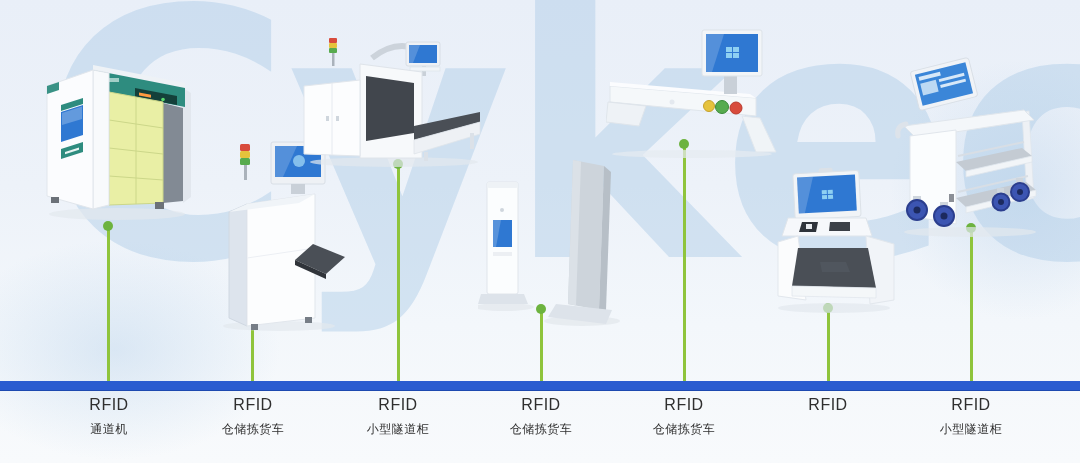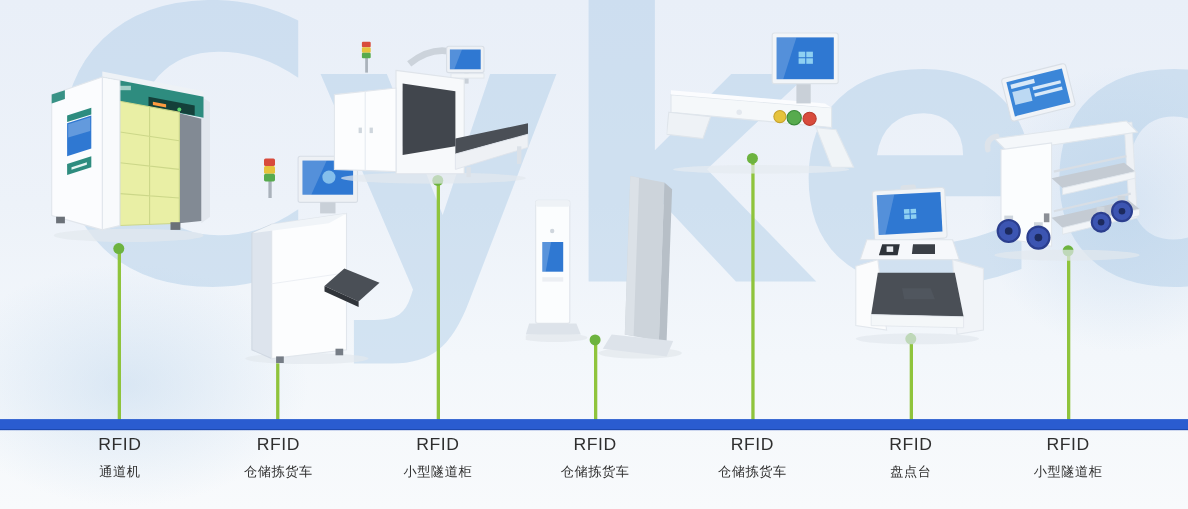--- a/index.html
+++ b/index.html
@@ -264,20 +264,19 @@
   <div class="label" style="left:541px;">
     <div class="l1">RFID</div>
     <div class="l2">仓储拣货车</div>
   </div>
   <div class="label" style="left:684px;">
     <div class="l1">RFID</div>
     <div class="l2">仓储拣货车</div>
   </div>
   <div class="label" style="left:828px;">
     <div class="l1">RFID</div>
-    <div class="l2">盘点台</div>
   </div>
   <div class="label" style="left:971px;">
     <div class="l1">RFID</div>
     <div class="l2">小型隧道柜</div>
   </div>
 
 </div>
 
 </body></html>

